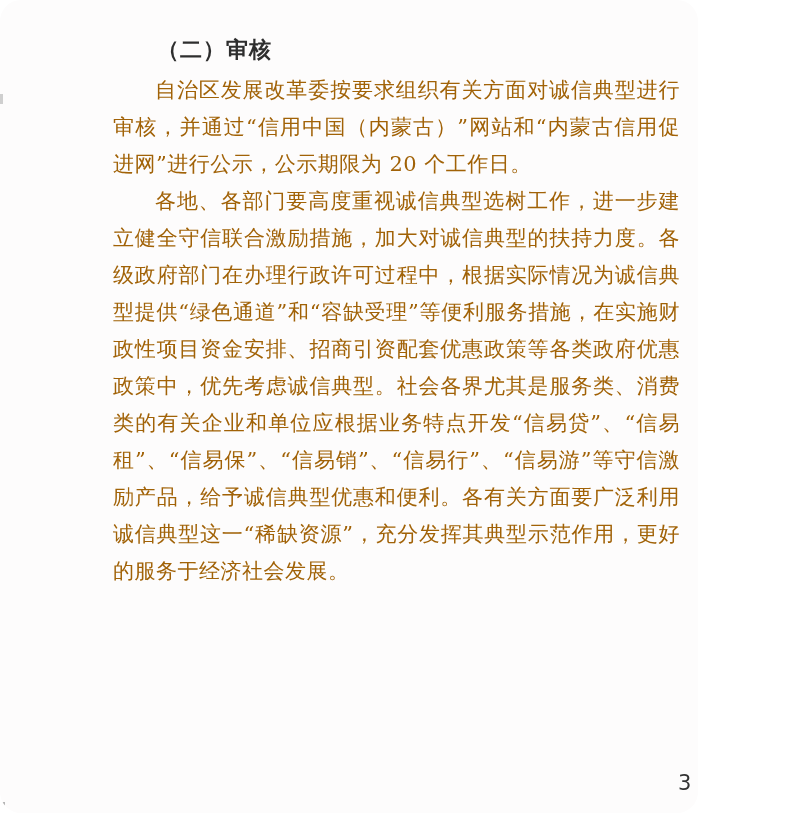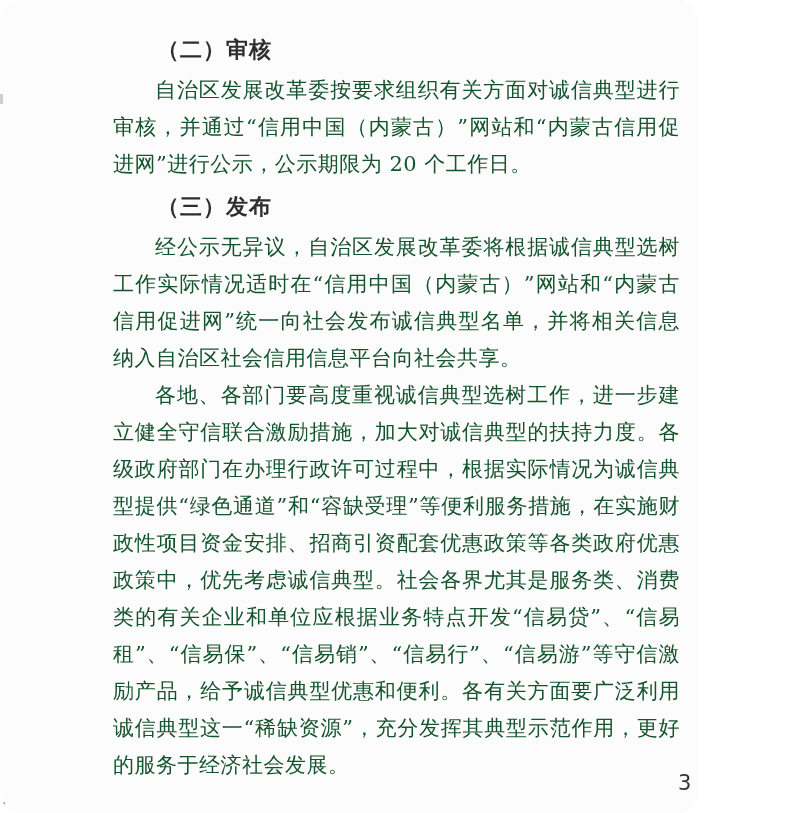--- a/index.html
+++ b/index.html
@@ -33,21 +33,21 @@
     color: #2e2e2e;
   }
   .section-paragraph {
     margin: 0;
     padding: 0;
     font-size: 21px;
     line-height: 37px;
     text-indent: 2em;
     text-align: justify;
     letter-spacing: 0.5px;
-    color: #14532d;
+    color: #a16207;
   }
   .page-number {
     position: absolute;
     left: 678px;
     top: 770px;
     font-size: 21px;
     line-height: 26px;
     color: #333333;
     font-family: "DejaVu Sans", "Liberation Sans", sans-serif;
   }
@@ -75,24 +75,20 @@
 
 <div class="page">
 
   <div class="content">
 
     <section>
       <h3 class="section-heading">（二）审核</h3>
       <p class="section-paragraph">自治区发展改革委按要求组织有关方面对诚信典型进行审核，并通过“信用中国（内蒙古）”网站和“内蒙古信用促进网”进行公示，公示期限为 20 个工作日。</p>
     </section>
 
-    <section>
-      <h3 class="section-heading">（三）发布</h3>
-      <p class="section-paragraph">经公示无异议，自治区发展改革委将根据诚信典型选树工作实际情况适时在“信用中国（内蒙古）”网站和“内蒙古信用促进网”统一向社会发布诚信典型名单，并将相关信息纳入自治区社会信用信息平台向社会共享。</p>
-    </section>
 
     <section>
       <p class="section-paragraph">各地、各部门要高度重视诚信典型选树工作，进一步建立健全守信联合激励措施，加大对诚信典型的扶持力度。各级政府部门在办理行政许可过程中，根据实际情况为诚信典型提供“绿色通道”和“容缺受理”等便利服务措施，在实施财政性项目资金安排、招商引资配套优惠政策等各类政府优惠政策中，优先考虑诚信典型。社会各界尤其是服务类、消费类的有关企业和单位应根据业务特点开发“信易贷”、“信易租”、“信易保”、“信易销”、“信易行”、“信易游”等守信激励产品，给予诚信典型优惠和便利。各有关方面要广泛利用诚信典型这一“稀缺资源”，充分发挥其典型示范作用，更好的服务于经济社会发展。</p>
     </section>
 
   </div>
 
   <div class="page-number">3</div>
 
   <div class="artifact artifact-left-tick"></div>

